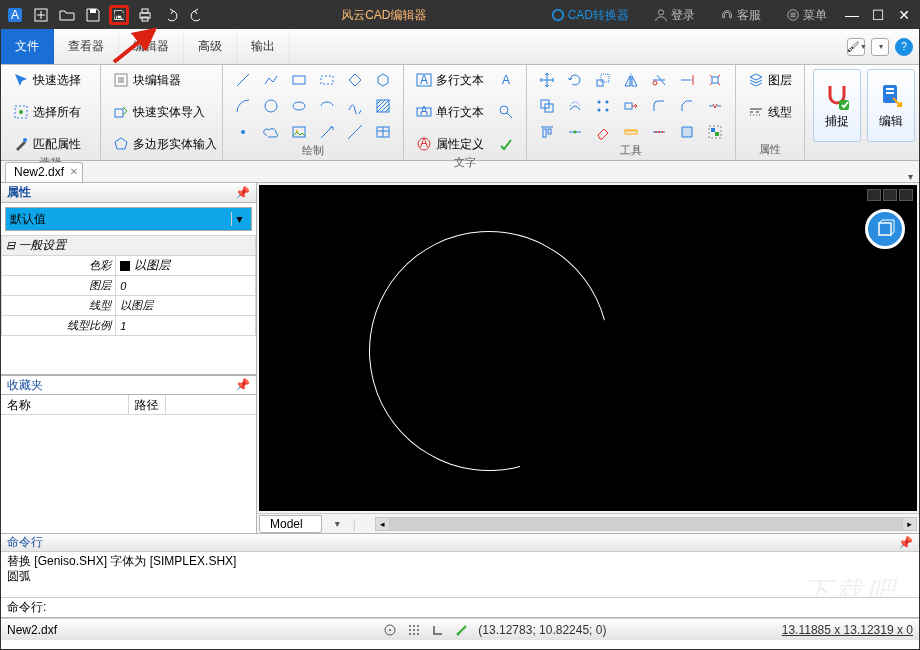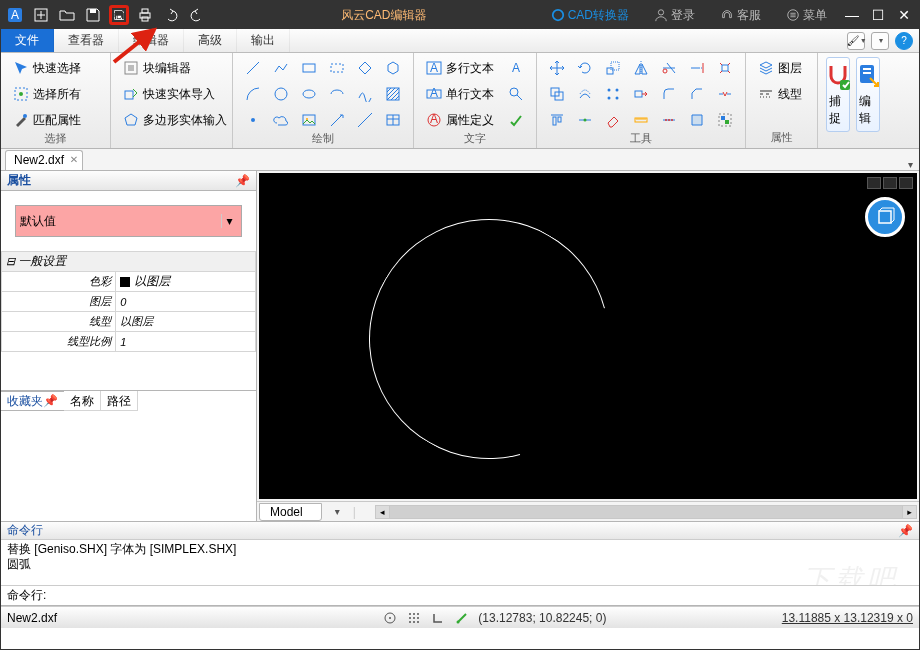--- a/index.html
+++ b/index.html
@@ -13,66 +13,66 @@
 .titlebar .right { display: flex; align-items: center; gap: 25px; margin-right: 6px; }
 .titlebar .right a { color: #bbb; cursor: pointer; display: flex; align-items: center; gap: 3px; }
 .titlebar .right a.accent { color: #1a8fe3; }
 .titlebar .winbtns { display: flex; gap: 4px; margin-left: 8px; }
 .titlebar .winbtns span { width: 22px; height: 22px; display: flex; align-items: center; justify-content: center; color: #fff; cursor: pointer; font-size: 14px; }
 
 .red-highlight { border: 3px solid #d21; border-radius: 3px; padding: 1px; }
 .red-arrow { position: absolute; top: 26px; left: 110px; pointer-events: none; z-index: 50; }
 
 
-.menu { height: 24px; background: linear-gradient(#fdfdfd,#ececec); border-bottom: 1px solid #bcbcbc; display: flex; align-items: stretch; }
+.menu { height: 36px; background: linear-gradient(#fdfdfd,#ececec); border-bottom: 1px solid #bcbcbc; display: flex; align-items: stretch; }
 .menu .m { padding: 0 14px; display: flex; align-items: center; cursor: pointer; color: #333; border-right: 1px solid rgba(0,0,0,.05); }
 .menu .m.active { background: #1a6fd6; color: #fff; }
 .menu .spacer { flex: 1; }
 .menu .corner { display: flex; align-items: center; gap: 6px; padding-right: 6px; }
 .menu .ico { width: 18px; height: 18px; border: 1px solid #aaa; border-radius: 3px; background: #fdfdfd; display: flex; align-items: center; justify-content: center; font-size: 10px; cursor: pointer; }
 .menu .ico.help { background: #1a8fe3; border-color: #1a8fe3; color: #fff; border-radius: 50%; }
 
 
 .ribbon { height: 96px; background: linear-gradient(#fcfcfc,#e9e9e9); border-bottom: 1px solid #b5b5b5; display: flex; }
 .rgroup { border-right: 1px solid #c8c8c8; padding: 4px 8px 2px; display: flex; flex-direction: column; }
 .rgroup .gbody { flex: 1; display: flex; gap: 6px; }
 .rgroup .glabel { height: 16px; text-align: center; color: #5a5a5a; font-size: 11px; }
-.vcol { display: flex; flex-direction: column; gap: 4px; }
+.vcol { display: flex; flex-direction: column; gap: 10px; }
 .rbtn { display: flex; align-items: center; gap: 4px; height: 22px; padding: 0 4px; cursor: pointer; border-radius: 2px; white-space: nowrap; }
 .grid3 { display: grid; grid-template-columns: repeat(6, 24px); grid-template-rows: repeat(3, 22px); gap: 4px; align-content: start; }
 .gbtn { width: 24px; height: 22px; display: flex; align-items: center; justify-content: center; cursor: pointer; border-radius: 2px; }
-.bigbtn { width: 24px; display: flex; flex-direction: column; align-items: center; justify-content: center; gap: 3px; cursor: pointer; border-radius: 3px; padding: 4px 2px; }
+.bigbtn { width: 48px; display: flex; flex-direction: column; align-items: center; justify-content: center; gap: 3px; cursor: pointer; border-radius: 3px; padding: 4px 2px; }
 .bigbtn.accent { background: linear-gradient(#fff,#e9f2ff); border: 1px solid #b5cef0; }
 .bigbtn .bigico { width: 28px; height: 28px; }
 .caret { font-size: 8px; color: #555; margin-left: 2px; }
 
 
 .ico16 { width: 16px; height: 16px; display: inline-block; }
 
 
 .doctabs { height: 22px; background: #f4f4f4; border-bottom: 1px solid #b5b5b5; display: flex; align-items: flex-end; padding-left: 4px; }
 .doctab { height: 20px; padding: 2px 18px 0 8px; background: #fff; border: 1px solid #b5b5b5; border-bottom: none; border-radius: 3px 3px 0 0; position: relative; cursor: pointer; }
 .doctab .x { position: absolute; right: 4px; top: 3px; font-size: 10px; color: #888; }
 .doctabs .expand { margin-left: auto; margin-right: 6px; font-size: 10px; color: #555; cursor: pointer; }
 
 
 .main { display: flex; height: 350px; }
 .leftpane { width: 256px; display: flex; flex-direction: column; border-right: 1px solid #b5b5b5; background: #fff; }
 .panelhdr { height: 20px; background: linear-gradient(#fdfdfd,#e7e7e7); border-bottom: 1px solid #b5b5b5; display: flex; align-items: center; padding: 0 6px; color: #1a4fa0; font-weight: bold; }
 .panelhdr .pin { margin-left: auto; color: #555; cursor: pointer; font-weight: normal; }
-.combo { height: 32px; border: 1px solid #aaa; margin: 14px; display: flex; align-items: center; padding: 0 4px; background: #fca5a5; }
+.combo { height: 24px; border: 1px solid #aaa; margin: 4px; display: flex; align-items: center; padding: 0 4px; background: #0ea5e9; }
 .combo .dd { margin-left: auto; width: 16px; text-align: center; border-left: 1px solid #ccc; cursor: pointer; }
 .propgrid { flex: 0 0 auto; font-style: italic; }
 .propgrid table { width: 100%; border-collapse: collapse; }
 .propgrid td { border: 1px solid #d5d5d5; height: 20px; padding: 0 4px; font-size: 11px; }
 .propgrid .grp td { background: #f0f0f0; }
 .propgrid .k { width: 45%; padding-left: 26px; text-align: right; }
 .propgrid .sw { display: inline-block; width: 10px; height: 10px; background: #000; margin-right: 4px; vertical-align: middle; }
 .propgrid-wrap { height: 140px; overflow-y: scroll; border-bottom: 1px solid #b5b5b5; }
-.favpane { flex: 1; display: flex; flex-direction: row; }
+.favpane { flex: 1; display: flex; flex-direction: column; }
 .favhdr { height: 20px; border-top: 1px solid #b5b5b5; border-bottom: 1px solid #b5b5b5; display: flex; align-items: center; padding: 0 6px; color: #1a4fa0; }
 .favhdr .pin { margin-left: auto; color: #555; cursor: pointer; }
 .favcols { height: 20px; display: flex; border-bottom: 1px solid #d5d5d5; }
 .favcols div { padding: 2px 6px; border-right: 1px solid #d5d5d5; }
 .favbody { flex: 1; overflow-y: scroll; }
 
 .canvaswrap { flex: 1; display: flex; flex-direction: column; background: #f4f4f4; }
 .canvas { flex: 1; margin: 2px; background: #000; position: relative; overflow: hidden; }
 .canvas .mini { position: absolute; top: 4px; right: 4px; display: flex; gap: 2px; }
 .canvas .mini span { width: 14px; height: 12px; background: #2a2a2a; border: 1px solid #555; cursor: pointer; }

